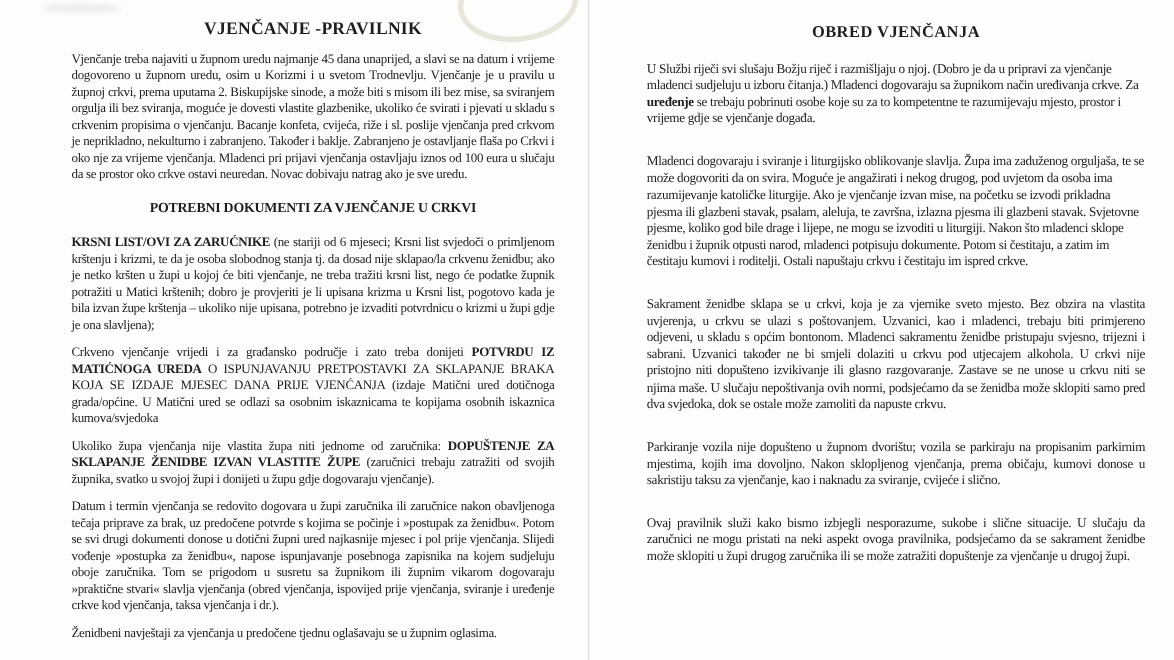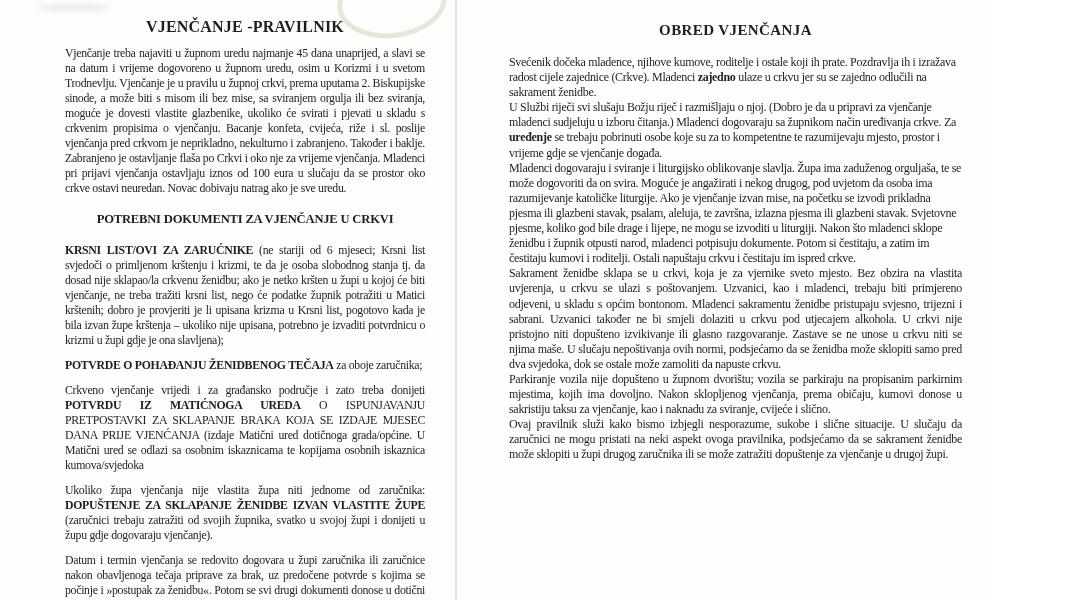--- a/index.html
+++ b/index.html
@@ -3,34 +3,34 @@
 <meta charset="utf-8">
 <style>
   html,body { margin:0; padding:0; background:#ffffff; }
   .canvas {
     width:1067px; height:600px; position:relative; overflow:hidden;
     display:flex; background:#ffffff;
     font-family:"Liberation Serif","DejaVu Serif",serif;
     color:#1e1e1e;
   }
   .page { box-sizing:border-box; height:600px; position:relative; overflow:hidden; background:#fdfdfb; }
-  .page.left  { width:455px; padding:8px 20px 0 55px; }
+  .page.left  { width:534px; padding:8px 20px 0 55px; }
   .page.right { width:531px; padding:12px 26px 16px 52px; background:#fefefe; }
   .divider { width:2px; height:600px; background:#e2e2df; flex:0 0 auto; }
 
   .page-title {
     text-align:center; font-weight:bold; margin:0;
   }
   .left  .page-title { font-size:16px; letter-spacing:0.2px; margin:10px 0 3px 0; }
   .right .page-title { font-size:15px; letter-spacing:0.4px; margin:10px 0 16px 0; }
 
   .left  .para { font-size:11.8px; letter-spacing:-0.3px; line-height:15.0px; margin:10px; text-align:justify; }
   .left  .sec-heading { font-size:12.6px; letter-spacing:-0.2px; line-height:15.0px; margin:16px; text-align:center; font-weight:bold; }
   .right .para { font-size:12px; letter-spacing:-0.3px; line-height:15.1px; margin:0; text-align:left; }
-  .right .para.gap { margin-top:0; }
+  .right .para.gap { margin-top:24px; }
   .para.justify { text-align:justify; }
   .b { font-weight:bold; }
 
   .stamp-mark {
     position:absolute; top:-34px; right:8px; width:100px; height:62px;
     border:5px solid rgba(190,180,148,0.32); border-radius:50%;
     transform:rotate(-7deg); pointer-events:none;
   }
   .scan-smudge {
     position:absolute; top:3px; left:38px; width:72px; height:9px;
@@ -44,34 +44,32 @@
 <div class="canvas">
 
   <div class="page left">
     <div class="scan-smudge"></div>
     <div class="stamp-mark"></div>
     <h1 class="page-title">VJENČANJE -PRAVILNIK</h1>
     <div id="left-body">
         <p class="para"><span>Vjenčanje treba najaviti u župnom uredu najmanje 45 dana unaprijed, a slavi se na datum i vrijeme dogovoreno u župnom uredu, osim u Korizmi i u svetom Trodnevlju. Vjenčanje je u pravilu u župnoj crkvi, prema uputama 2. Biskupijske sinode, a može biti s misom ili bez mise, sa sviranjem orgulja ili bez sviranja, moguće je dovesti vlastite glazbenike, ukoliko će svirati i pjevati u skladu s crkvenim propisima o vjenčanju. Bacanje konfeta, cvijeća, riže i sl. poslije vjenčanja pred crkvom je neprikladno, nekulturno i zabranjeno. Također i baklje. Zabranjeno je ostavljanje flaša po Crkvi i oko nje za vrijeme vjenčanja. Mladenci pri prijavi vjenčanja ostavljaju iznos od 100 eura u slučaju da se prostor oko crkve ostavi neuredan. Novac dobivaju natrag ako je sve uredu.</span></p>
         <h2 class="sec-heading"><span class="b">POTREBNI DOKUMENTI ZA VJENČANJE U CRKVI</span></h2>
         <p class="para"><span class="b">KRSNI LIST/OVI ZA ZARUĆNIKE</span><span> (ne stariji od 6 mjeseci; Krsni list svjedoči o primljenom krštenju i krizmi, te da je osoba slobodnog stanja tj. da dosad nije sklapao/la crkvenu ženidbu; ako je netko kršten u župi u kojoj će biti vjenčanje, ne treba tražiti krsni list, nego će podatke župnik potražiti u Matici krštenih; dobro je provjeriti je li upisana krizma u Krsni list, pogotovo kada je bila izvan župe krštenja – ukoliko nije upisana, potrebno je izvaditi potvrdnicu o krizmi u župi gdje je ona slavljena);</span></p>
-        <p class="para"><span class="b">POTVRDE O POHAĐANJU ŽENIDBENOG TEČAJA</span><span> za oboje zaručnika;</span></p>
         <p class="para"><span>Crkveno vjenčanje vrijedi i za građansko područje i zato treba donijeti </span><span class="b">POTVRDU IZ MATIĆNOGA UREDA</span><span> O ISPUNJAVANJU PRETPOSTAVKI ZA SKLAPANJE BRAKA KOJA SE IZDAJE MJESEC DANA PRIJE VJENĆANJA (izdaje Matični ured dotičnoga grada/općine. U Matični ured se odlazi sa osobnim iskaznicama te kopijama osobnih iskaznica kumova/svjedoka</span></p>
         <p class="para"><span>Ukoliko župa vjenčanja nije vlastita župa niti jednome od zaručnika: </span><span class="b">DOPUŠTENJE ZA SKLAPANJE ŽENIDBE IZVAN VLASTITE ŽUPE</span><span> (zaručnici trebaju zatražiti od svojih župnika, svatko u svojoj župi i donijeti u župu gdje dogovaraju vjenčanje).</span></p>
         <p class="para"><span>Datum i termin vjenčanja se redovito dogovara u župi zaručnika ili zaručnice nakon obavljenoga tečaja priprave za brak, uz predočene potvrde s kojima se počinje i »postupak za ženidbu«. Potom se svi drugi dokumenti donose u dotični župni ured najkasnije mjesec i pol prije vjenčanja. Slijedi vođenje »postupka za ženidbu«, napose ispunjavanje posebnoga zapisnika na kojem sudjeluju oboje zaručnika. Tom se prigodom u susretu sa župnikom ili župnim vikarom dogovaraju »praktične stvari« slavlja vjenčanja (obred vjenčanja, ispovijed prije vjenčanja, sviranje i uređenje crkve kod vjenčanja, taksa vjenčanja i dr.).</span></p>
         <p class="para"><span>Ženidbeni navještaji za vjenčanja u predočene tjednu oglašavaju se u župnim oglasima.</span></p>
       </div>
   </div>
 
   <div class="divider"></div>
 
   <div class="page right">
     <h1 class="page-title">OBRED VJENČANJA</h1>
     <div id="right-body">
-        <p class="para"><span>Svećenik dočeka mladence, njihove kumove, roditelje i ostale koji ih prate. Pozdravlja ih i izražava radost cijele zajednice (Crkve). Mladenci </span><span class="b">zajedno</span><span> ulaze u crkvu jer su se zajedno odlučili na sakrament ženidbe.</span></p>
         <p class="para"><span>U Službi riječi svi slušaju Božju riječ i razmišljaju o njoj. (Dobro je da u pripravi za vjenčanje mladenci sudjeluju u izboru čitanja.) Mladenci dogovaraju sa župnikom način uređivanja crkve. Za </span><span class="b">uređenje</span><span> se trebaju pobrinuti osobe koje su za to kompetentne te razumijevaju mjesto, prostor i vrijeme gdje se vjenčanje događa.</span></p>
         <p class="para gap"><span>Mladenci dogovaraju i sviranje i liturgijsko oblikovanje slavlja. Župa ima zaduženog orguljaša, te se može dogovoriti da on svira. Moguće je angažirati i nekog drugog, pod uvjetom da osoba ima razumijevanje katoličke liturgije. Ako je vjenčanje izvan mise, na početku se izvodi prikladna pjesma ili glazbeni stavak, psalam, aleluja, te završna, izlazna pjesma ili glazbeni stavak. Svjetovne pjesme, koliko god bile drage i lijepe, ne mogu se izvoditi u liturgiji. Nakon što mladenci sklope ženidbu i župnik otpusti narod, mladenci potpisuju dokumente. Potom si čestitaju, a zatim im čestitaju kumovi i roditelji. Ostali napuštaju crkvu i čestitaju im ispred crkve.</span></p>
         <p class="para justify gap"><span>Sakrament ženidbe sklapa se u crkvi, koja je za vjernike sveto mjesto. Bez obzira na vlastita uvjerenja, u crkvu se ulazi s poštovanjem. Uzvanici, kao i mladenci, trebaju biti primjereno odjeveni, u skladu s općim bontonom. Mladenci sakramentu ženidbe pristupaju svjesno, trijezni i sabrani. Uzvanici također ne bi smjeli dolaziti u crkvu pod utjecajem alkohola. U crkvi nije pristojno niti dopušteno izvikivanje ili glasno razgovaranje. Zastave se ne unose u crkvu niti se njima maše. U slučaju nepoštivanja ovih normi, podsjećamo da se ženidba može sklopiti samo pred dva svjedoka, dok se ostale može zamoliti da napuste crkvu.</span></p>
         <p class="para justify gap"><span>Parkiranje vozila nije dopušteno u župnom dvorištu; vozila se parkiraju na propisanim parkirnim mjestima, kojih ima dovoljno. Nakon sklopljenog vjenčanja, prema običaju, kumovi donose u sakristiju taksu za vjenčanje, kao i naknadu za sviranje, cvijeće i slično.</span></p>
         <p class="para justify gap"><span>Ovaj pravilnik služi kako bismo izbjegli nesporazume, sukobe i slične situacije. U slučaju da zaručnici ne mogu pristati na neki aspekt ovoga pravilnika, podsjećamo da se sakrament ženidbe može sklopiti u župi drugog zaručnika ili se može zatražiti dopuštenje za vjenčanje u drugoj župi.</span></p>
       </div>
   </div>
 
 </div>
 

